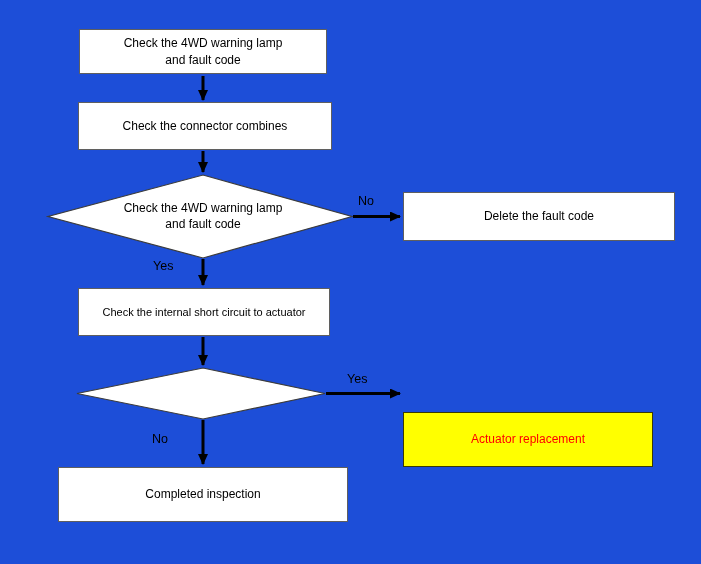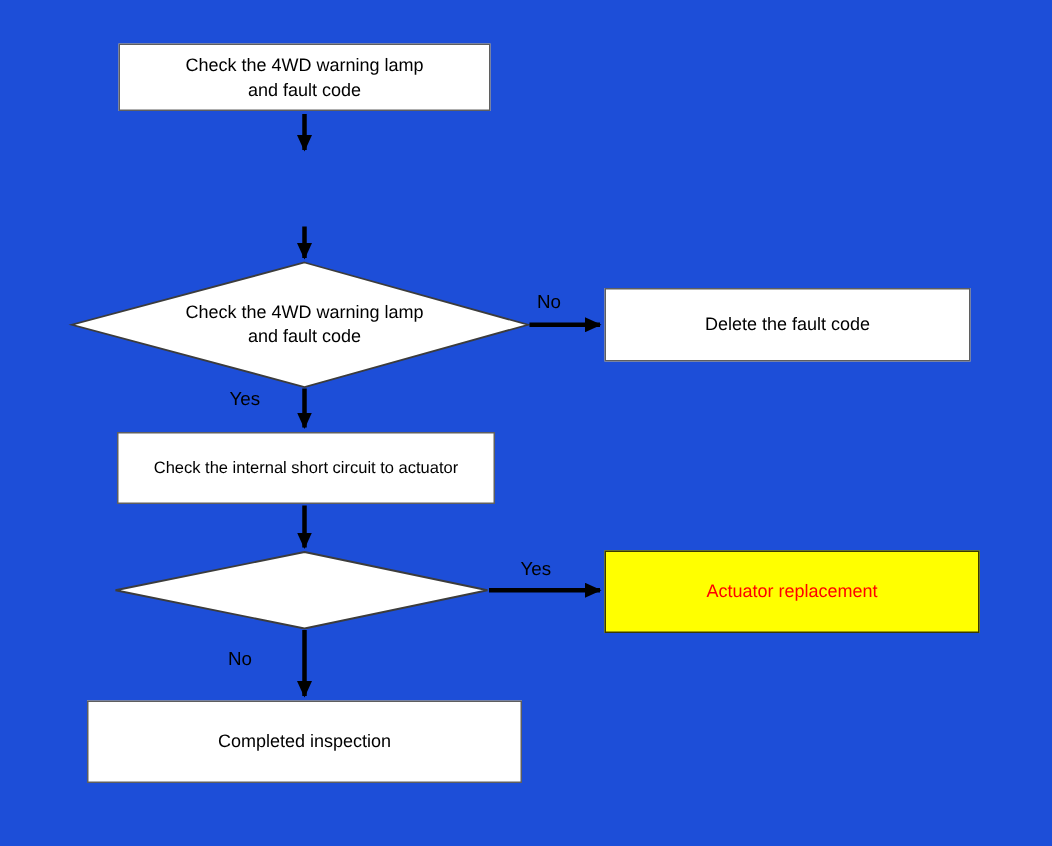--- a/index.html
+++ b/index.html
@@ -50,20 +50,21 @@
     pointer-events: none;
   }
   .edge-label {
     position: absolute;
     font-size: 12.5px;
   }
   .highlight {
     background: #ffff00;
     border: 1px solid #3a3a00;
     color: #ff0000;
+    margin-top: 45px;
   }
   .tight { font-size: 11px; }
 </style>
 </head>
 <body>
 
 <div id="canvas">
 
   <svg id="edges" viewBox="0 0 701 564" xmlns="http://www.w3.org/2000/svg">
     <defs>
@@ -82,27 +83,30 @@
     <line x1="203" y1="337" x2="203" y2="365" stroke="#000" stroke-width="3" marker-end="url(#ah)"></line>
     <line x1="326" y1="393.5" x2="400" y2="393.5" stroke="#000" stroke-width="3" marker-end="url(#ah)"></line>
     <line x1="203" y1="420" x2="203" y2="464" stroke="#000" stroke-width="3" marker-end="url(#ah)"></line>
   </svg>
 
   <div class="node" style="left:79px; top:29px; width:248px; height:45px;">
     <span>Check the 4WD warning lamp</span>
     <span>and fault code</span>
   </div>
 
+  <div class="node" style="left:78px; top:102px; width:254px; height:48px;">
+    <span>Check the connector combines</span>
+  </div>
 
   <div class="diamond-label" style="left:78px; top:190px; width:250px; height:52px;">
     <span>Check the 4WD warning lamp</span>
     <span>and fault code</span>
   </div>
 
-  <div class="node" style="left:403px; top:192px; width:244px; height:49px;">
+  <div class="node" style="left:403px; top:192px; width:272px; height:49px;">
     <span>Delete the fault code</span>
   </div>
 
   <div class="node tight" style="left:78px; top:288px; width:252px; height:48px;">
     <span>Check the internal short circuit to actuator</span>
   </div>
 
 
   <div class="node highlight" style="left:403px; top:367px; width:250px; height:55px;">
     <span>Actuator replacement</span>

